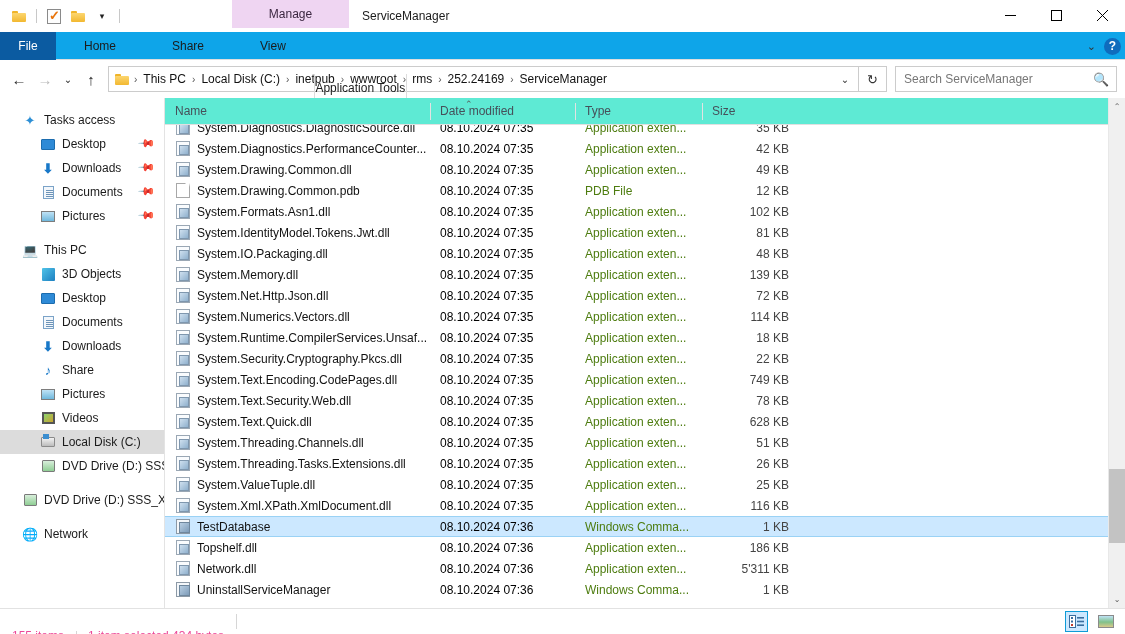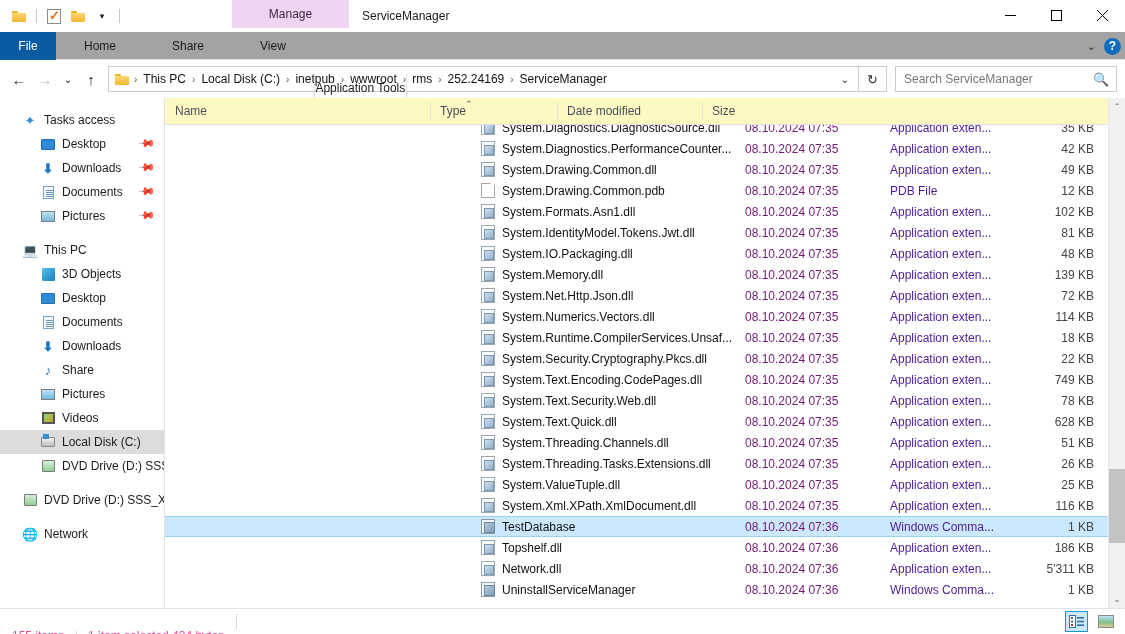--- a/index.html
+++ b/index.html
@@ -85,21 +85,21 @@
   }
   .win-btn {
     width: 46px; height: 30px;
     display: flex; align-items: center; justify-content: center;
   }
 
   
   .ribbon {
     position: relative;
     height: 28px; flex: 0 0 28px;
-    background: #a3a3a3;
+    background: #0ea5e9;
     display: flex; align-items: stretch;
     border-bottom: 1px solid #dededE;
   }
   .tab {
     display: flex; align-items: center; justify-content: center;
     font-size: 12px; color: #1b1b1b;
     padding: 0 28px;
     height: 28px;
     white-space: nowrap;
   }
@@ -255,21 +255,21 @@
   .listpane {
     flex: 1 1 auto;
     display: flex; flex-direction: column;
     min-width: 0;
     background: #ffffff;
   }
   .colheader {
     height: 27px; flex: 0 0 27px;
     display: flex; align-items: center;
     border-bottom: 1px solid #e0e0e0;
-    background: #fef9c3;
+    background: #5eead4;
     position: relative;
   }
   .sortmark {
     position: absolute; left: 300px; top: 1px;
     font-size: 9px; color: #5a5a5a;
   }
   .col {
     font-size: 12px; color: #46505a;
     padding-left: 10px;
     height: 27px; display: flex; align-items: center;
@@ -291,36 +291,35 @@
     position: relative;
   }
   .rowclip {
     position: absolute; left: 0; right: 0; top: -8px;
   }
   .row {
     height: 21px;
     display: flex; align-items: center;
     font-size: 12px;
     color: #111111;
-    justify-content: flex-end;
   }
   .row.sel {
     background: #cce8ff;
     border-top: 1px solid #9ad2f5;
     border-bottom: 1px solid #9ad2f5;
     height: 21px;
   }
   .cell { padding-left: 10px; white-space: nowrap; overflow: hidden; }
   .cell.name {
     width: 265px; flex: 0 0 265px;
     display: flex; align-items: center;
     padding-left: 11px;
   }
-  .cell.date { width: 145px; flex: 0 0 145px; color:#701a75; }
-  .cell.type { width: 127px; flex: 0 0 127px; color:#4c1d95; }
+  .cell.date { width: 145px; flex: 0 0 145px; color:#000000; }
+  .cell.type { width: 127px; flex: 0 0 127px; color:#4d7c0f; }
   .cell.size {
     width: 101px; flex: 0 0 101px;
     text-align: right; padding-left: 0; padding-right: 14px;
     color:#444;
   }
   .fileico {
     width: 14px; height: 15px; margin-right: 7px;
     flex: 0 0 14px; position: relative;
   }
   .fi-dll {
@@ -652,25 +651,25 @@
         <span class="nav-label">Network</span>
       </div>
     </div>
 
     <div class="listpane">
 
       <div class="colheader">
         <div class="col c-name">
           <span>Name</span>
         </div>
+        <div class="col c-date">
+          <span>Date modified</span>
+        </div>
         <div class="col c-type">
           <span>Type</span>
-        </div>
-        <div class="col c-date">
-          <span>Date modified</span>
         </div>
         <div class="col c-size">
           <span>Size</span>
         </div>
         <span class="sortmark">⌃</span>
       </div>
 
       <div class="rows">
         <div class="rowclip" id="rowhost">
             <div class="row">

